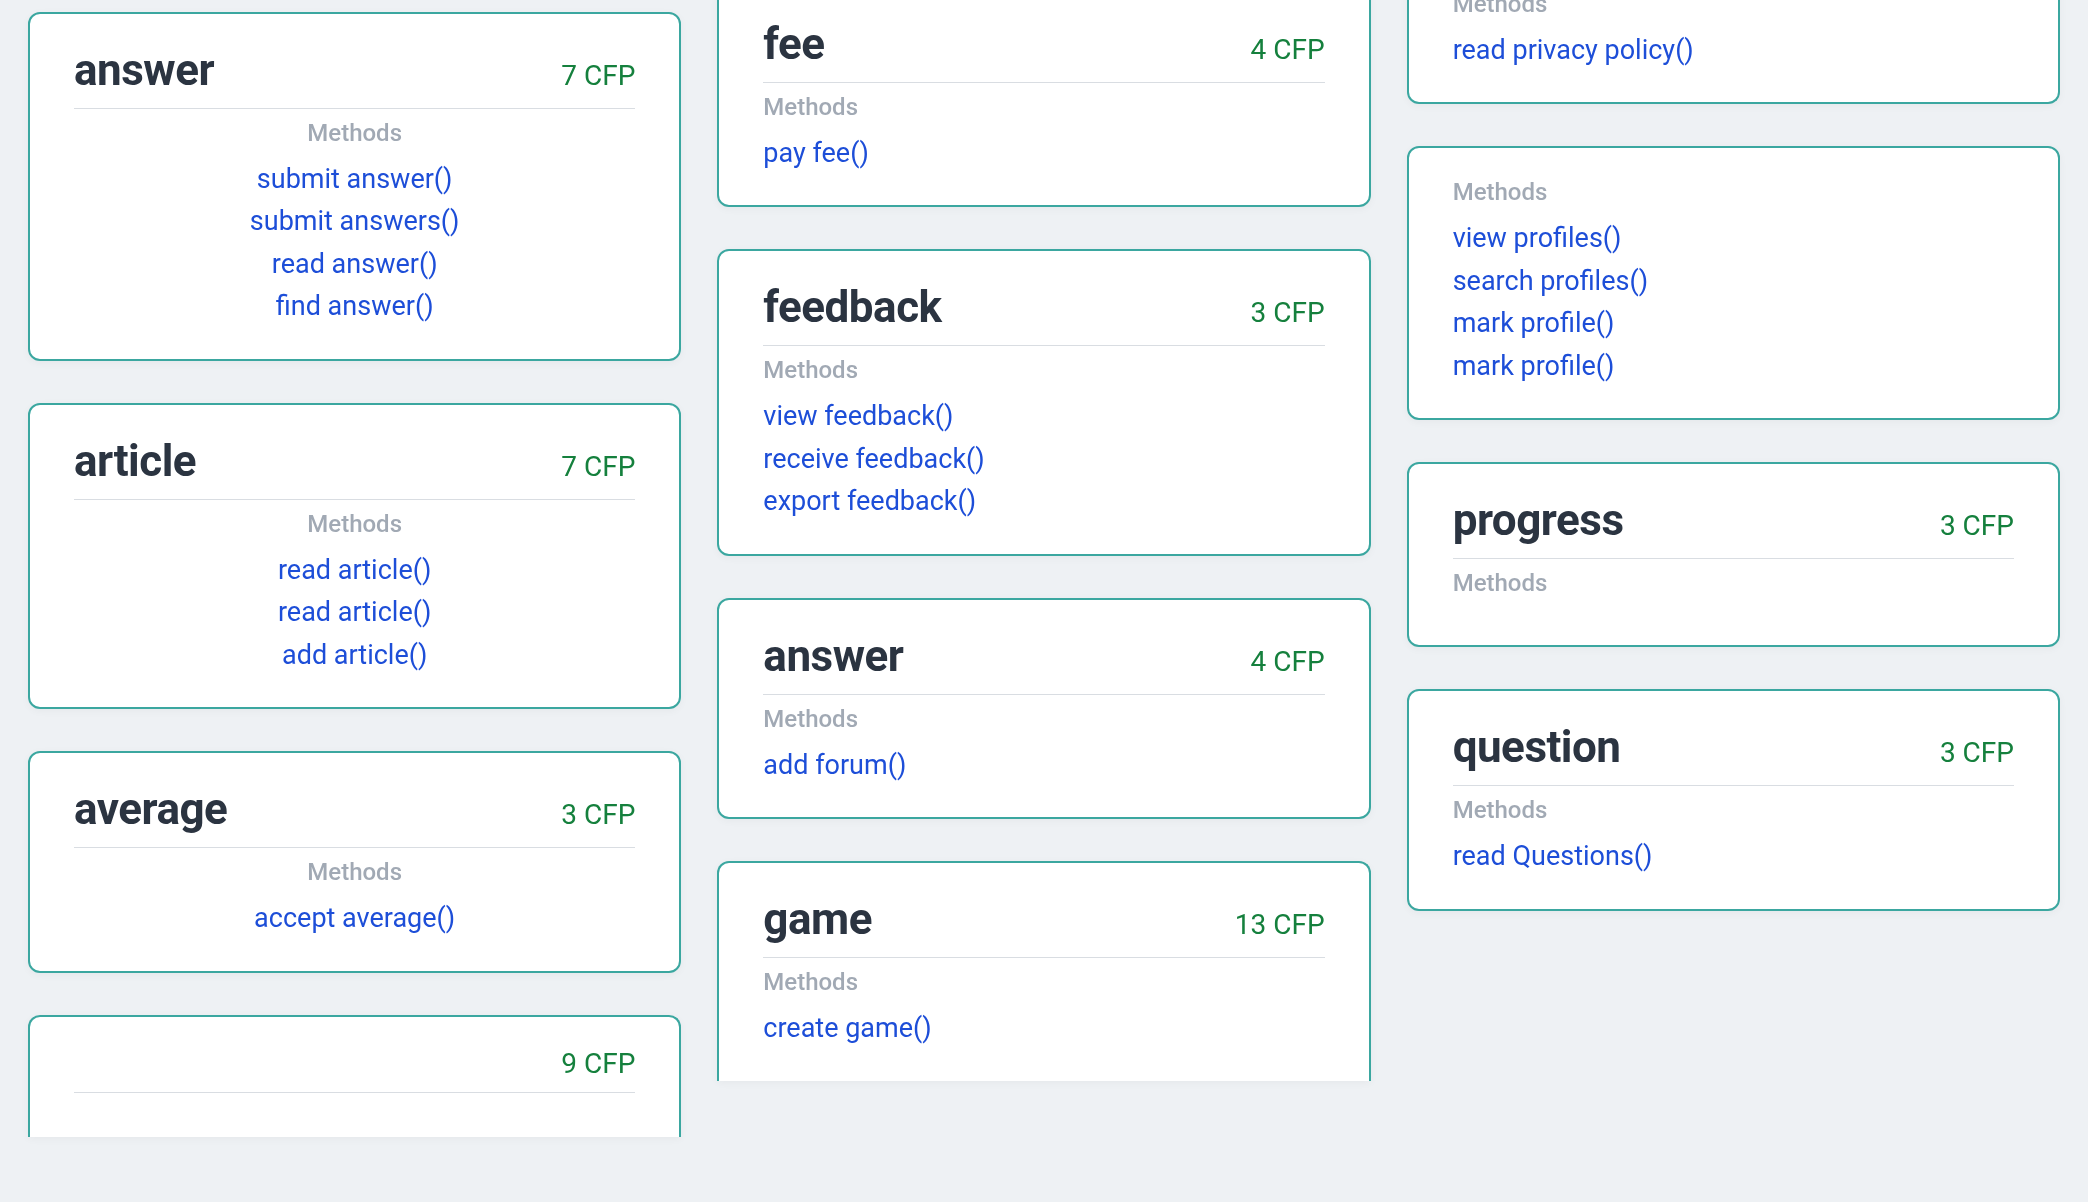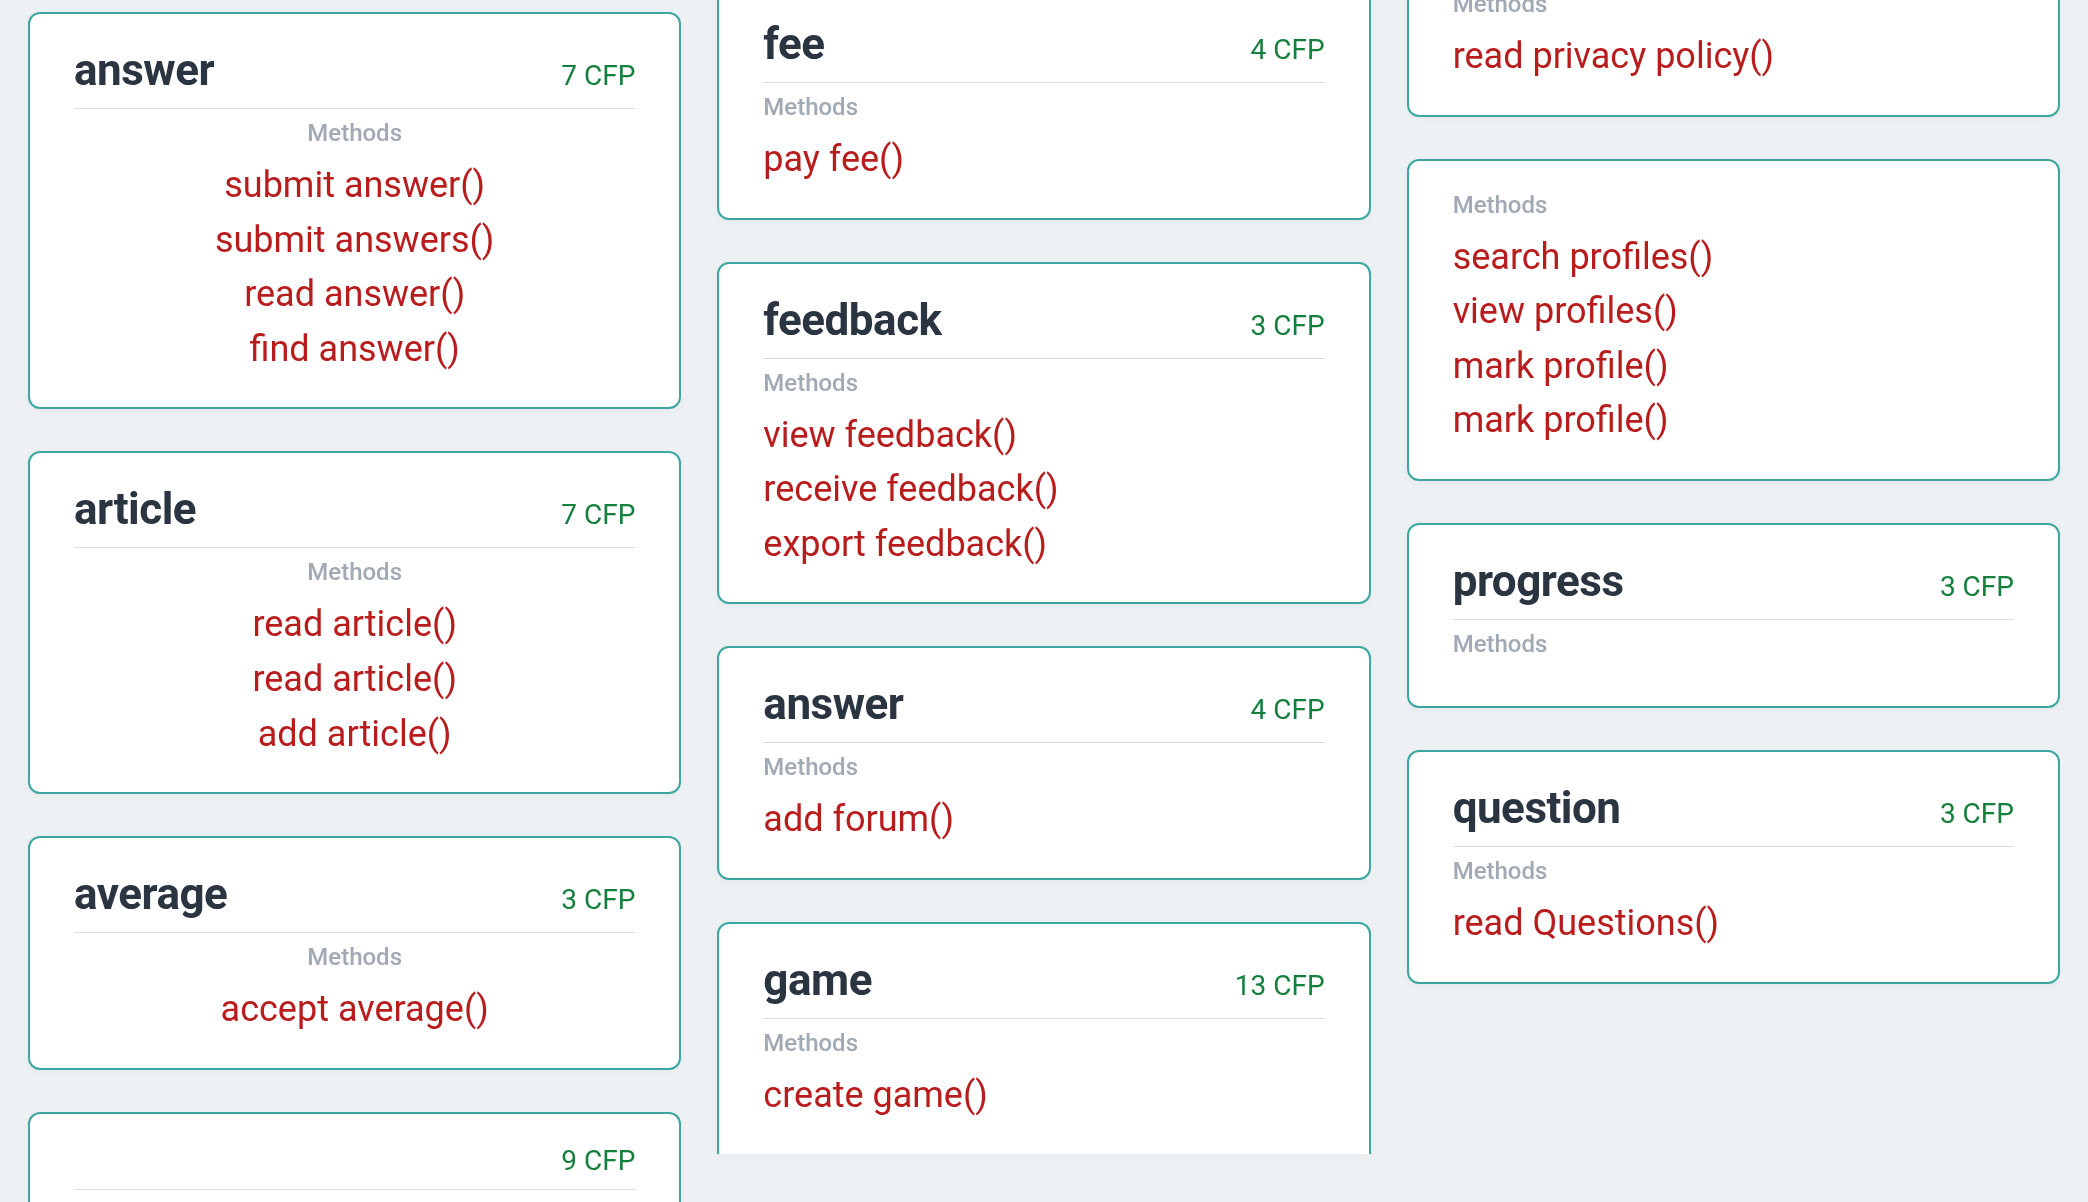--- a/index.html
+++ b/index.html
@@ -58,22 +58,22 @@
       font-weight: 500;
       margin-bottom: 14px;
     }
     .method-list {
       list-style: none;
       display: flex;
       flex-direction: column;
       gap: 6px;
     }
     .method-item {
-      font-size: 36px;
-      color: #b91c1c;
+      font-size: 27px;
+      color: #1d4ed8;
       font-weight: 400;
       cursor: pointer;
       line-height: 1.35;
     }
     
     .card.partial-top {
       border-top: none;
       border-top-left-radius: 0;
       border-top-right-radius: 0;
       padding-top: 0;
@@ -181,22 +181,22 @@
     <div class="column col3">
       <div class="card partial-top">
         <div class="methods-label">Methods</div>
         <ul class="method-list">
           <li class="method-item">read privacy policy()</li>
         </ul>
       </div>
       <div class="card">
         <div class="methods-label">Methods</div>
         <ul class="method-list">
+          <li class="method-item">view profiles()</li>
           <li class="method-item">search profiles()</li>
-          <li class="method-item">view profiles()</li>
           <li class="method-item">mark profile()</li>
           <li class="method-item">mark profile()</li>
         </ul>
       </div>
       <div class="card">
         <div class="card-header">
           <div class="card-title">progress</div>
           <div class="card-badge">3 CFP</div>
         </div>
         <div class="methods-label">Methods</div>

